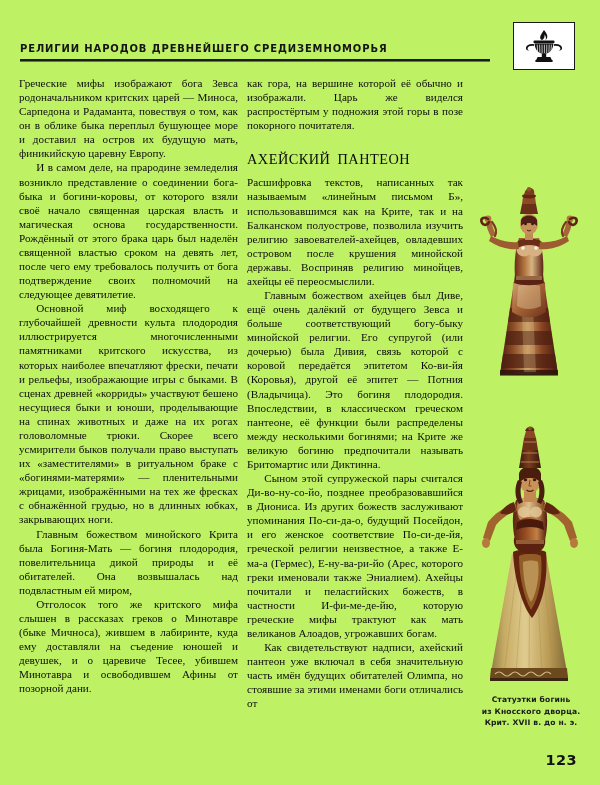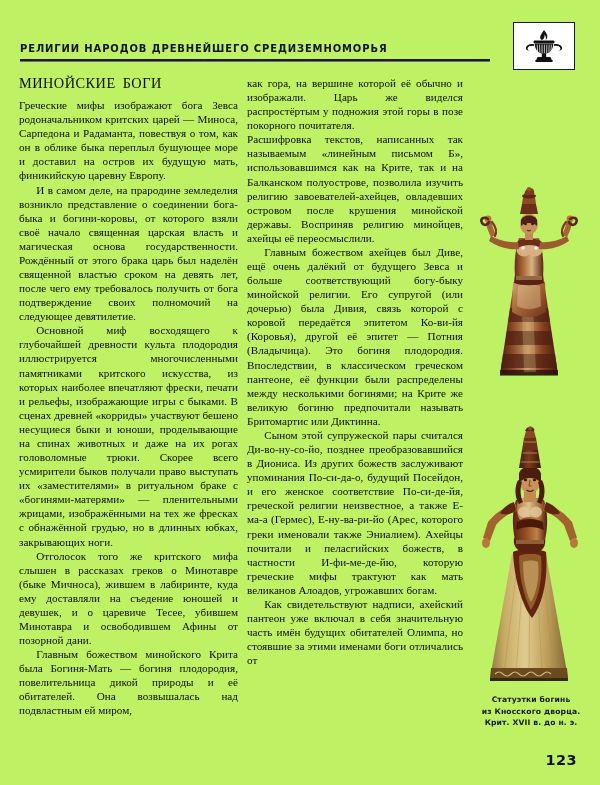--- a/index.html
+++ b/index.html
@@ -180,30 +180,30 @@
       <path d="M31.0 16.2 C35.4 15.6 38.4 17.2 39.0 19.4 C39.5 21.3 38.0 22.6 35.8 22.4
                C37.2 21.9 37.7 21.0 37.3 20.0 C36.7 18.4 34.2 17.4 31.0 18.0 Z" fill="#111"></path>
 
       <rect x="18.8" y="25.6" width="4.4" height="3.4" fill="#111"></rect>
       <path d="M14.6 29.0 H27.4 L29.0 32.2 H13.0 Z" fill="#111"></path>
       <rect x="12.2" y="31.9" width="17.6" height="2.0" rx="0.8" fill="#111"></rect>
     </svg>
   </div>
 
   <div class="col col-left">
-    <h2 class="sec-head">МИНОЙСКИЕ  БОГИ</h2>
     <p class="para first">Греческие мифы изображают бога Зевса родоначальником критских царей — Миноса, Сарпедона и Радаманта, повествуя о том, как он в облике быка переплыл бушующее море и доставил на остров их будущую мать, финикийскую царевну Европу.</p>
     <p class="para">И в самом деле, на прародине земледелия возникло представление о соединении бога-быка и богини-коровы, от которого взяли своё начало священная царская власть и магическая основа государственности. Рождённый от этого брака царь был наделён священной властью сроком на девять лет, после чего ему требовалось получить от бога подтверждение своих полномочий на следующее девятилетие.</p>
     <p class="para">Основной миф восходящего к глубочайшей древности культа плодородия иллюстрируется многочисленными памятниками критского искусства, из которых наиболее впечатляют фрески, печати и рельефы, изображающие игры с быками. В сценах древней «корриды» участвуют бешено несущиеся быки и юноши, проделывающие на спинах животных и даже на их рогах головоломные трюки. Скорее всего усмирители быков получали право выступать их «заместителями» в ритуальном браке с «богинями-матерями» — пленительными жрицами, изображёнными на тех же фресках с обнажённой грудью, но в длинных юбках, закрывающих ноги.</p>
+    <p class="para">Главным божеством минойского Крита была Богиня-Мать — богиня плодородия, повелительница дикой природы и её обитателей. Она возвышалась над подвластным ей миром,</p>
     <p class="para">Отголосок того же критского мифа слышен в рассказах греков о Минотавре (быке Мичноса), жившем в лабиринте, куда ему доставляли на съедение юношей и девушек, и о царевиче Тесее, убившем Минотавра и освободившем Афины от позорной дани.</p>
-    <p class="para">Главным божеством минойского Крита была Богиня-Мать — богиня плодородия, повелительница дикой природы и её обитателей. Она возвышалась над подвластным ей миром,</p>
   </div>
 
   <div class="col col-mid">
     <p class="para first">как гора, на вершине которой её обычно и изображали. Царь же виделся распростёртым у подножия этой горы в позе покорного почитателя.</p>
+    <h2 class="sec-head second">АХЕЙСКИЙ  ПАНТЕОН</h2>
     <p class="para first">Расшифровка текстов, написанных так называемым «линейным письмом Б», использовавшимся как на Крите, так и на Балканском полуострове, позволила изучить религию завоевателей-ахейцев, овладевших островом после крушения минойской державы. Восприняв религию минойцев, ахейцы её переосмыслили.</p>
     <p class="para">Главным божеством ахейцев был Диве, ещё очень далёкий от будущего Зевса и больше соответствующий богу-быку минойской религии. Его супругой (или дочерью) была Дивия, связь которой с коровой передаётся эпитетом Ко-ви-йя (Коровья), другой её эпитет — Потния (Владычица). Это богиня плодородия. Впоследствии, в классическом греческом пантеоне, её функции были распределены между несколькими богинями; на Крите же великую богиню предпочитали называть Бритомартис или Диктинна.</p>
     <p class="para">Сыном этой супружеской пары считался Ди-во-ну-со-йо, позднее преобразовавшийся в Диониса. Из других божеств заслуживают упоминания По-си-да-о, будущий Посейдон, и его женское соответствие По-си-де-йя, греческой религии неизвестное, а также Е-ма-а (Гермес), Е-ну-ва-ри-йо (Арес, которого греки именовали также Эниалием). Ахейцы почитали и пеласгийских божеств, в частности И-фи-ме-де-йю, которую греческие мифы трактуют как мать великанов Алоадов, угрожавших богам.</p>
     <p class="para">Как свидетельствуют надписи, ахейский пантеон уже включал в себя значительную часть имён будущих обитателей Олимпа, но стоявшие за этими именами боги отличались от</p>
   </div>
 
   <div class="figcol">
 
     <div class="fig fig-1">
       <svg width="126" height="232" viewBox="0 0 126 232" aria-hidden="true">

